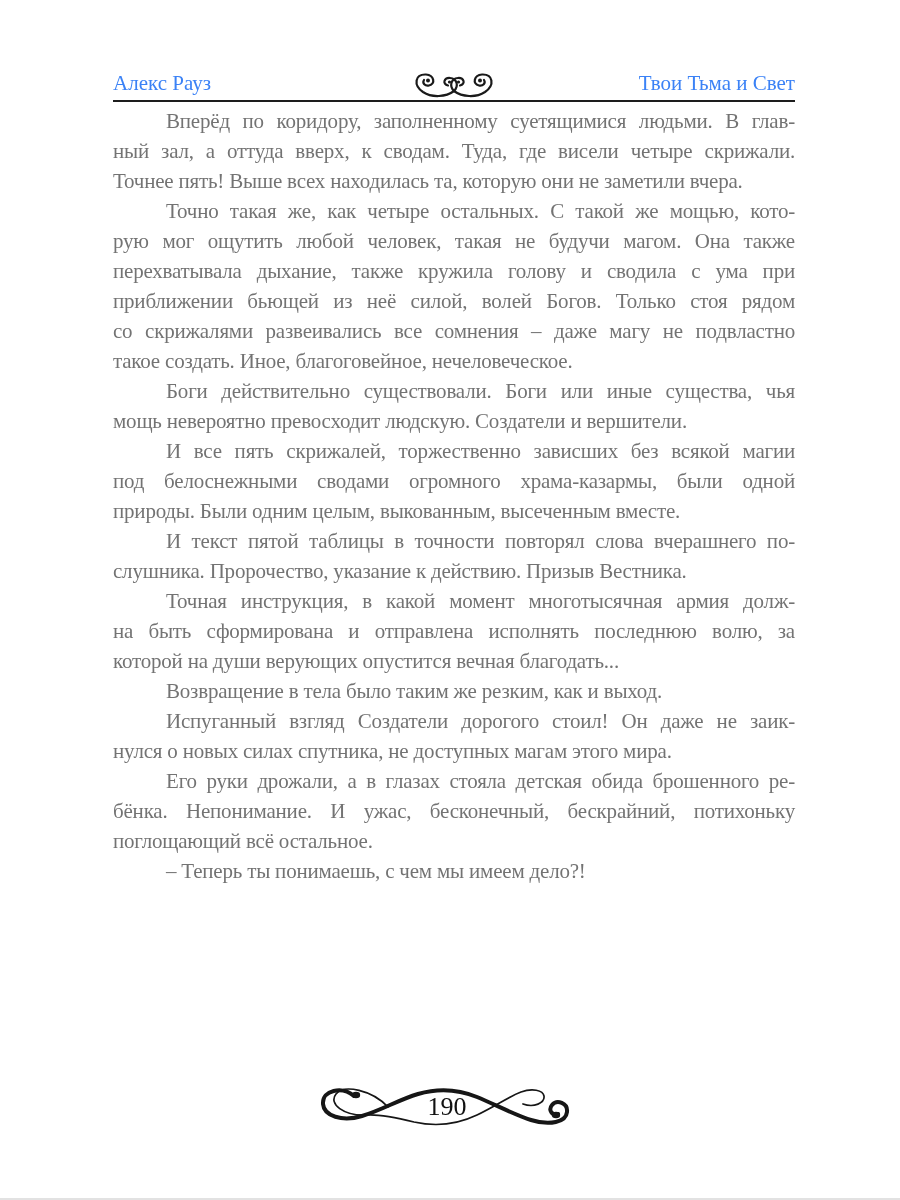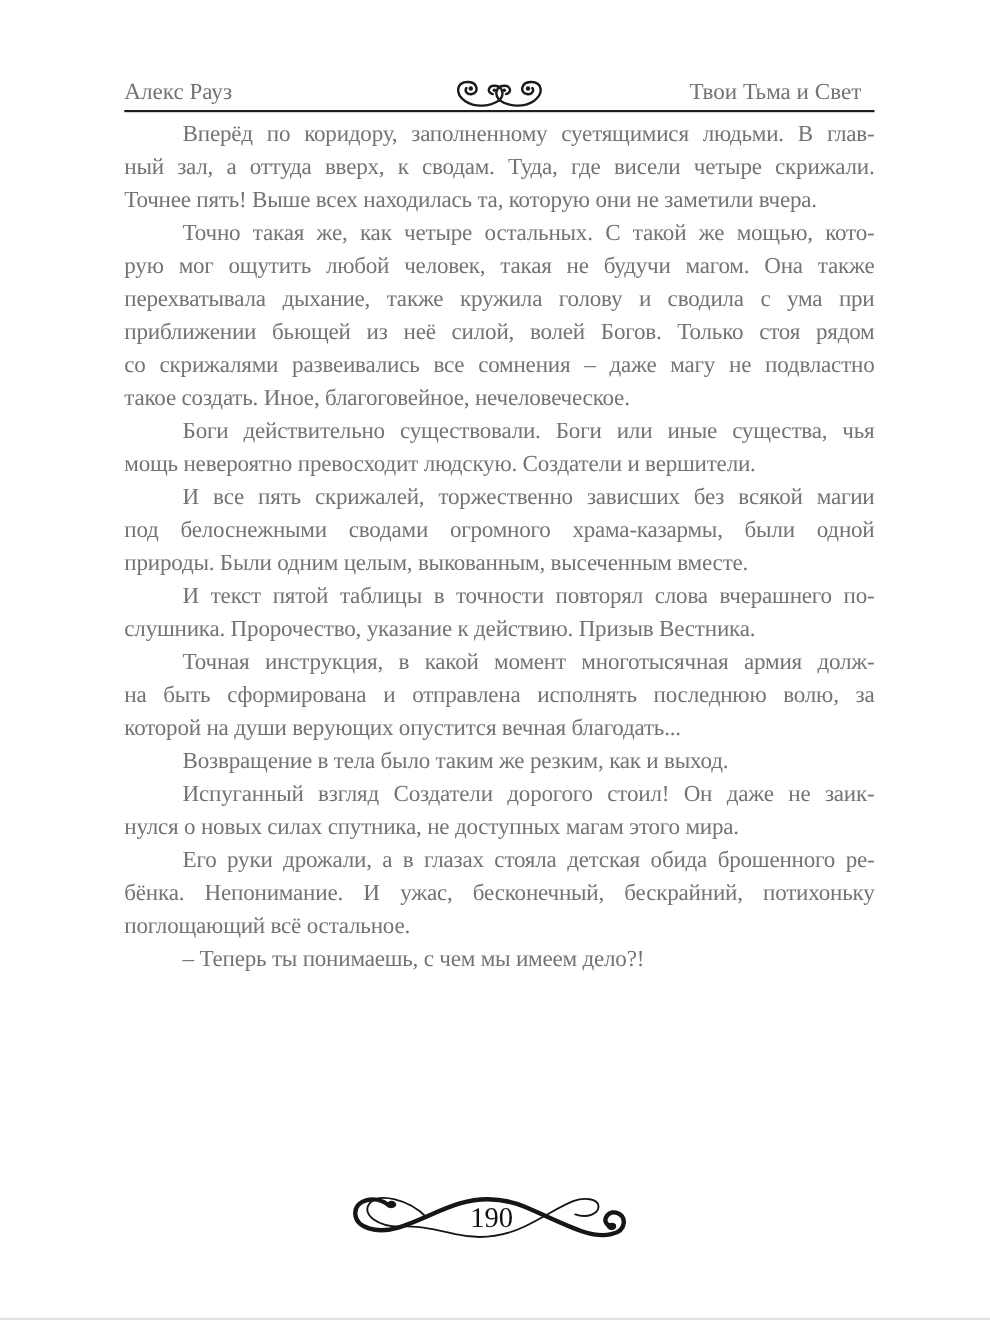--- a/index.html
+++ b/index.html
@@ -21,25 +21,25 @@
     width: 682px;
     top: 66px;
     height: 36px;
     border-bottom: 2px solid #1d1d1d;
   }
   .header-author, .header-title {
     position: absolute;
     bottom: 5px;
     font-size: 21px;
     line-height: 24px;
-    color: #737373;
+    color: #3b82f6;
     white-space: nowrap;
   }
   .header-author { left: 0; }
-  .header-title { right: 12px; margin-top: 20px; }
+  .header-title { right: 0; margin-top: 20px; }
   .header-ornament {
     position: absolute;
     left: 50%;
     transform: translateX(-50%);
     bottom: 1px;
   }
   
   .text-block {
     position: absolute;
     left: 113px;

